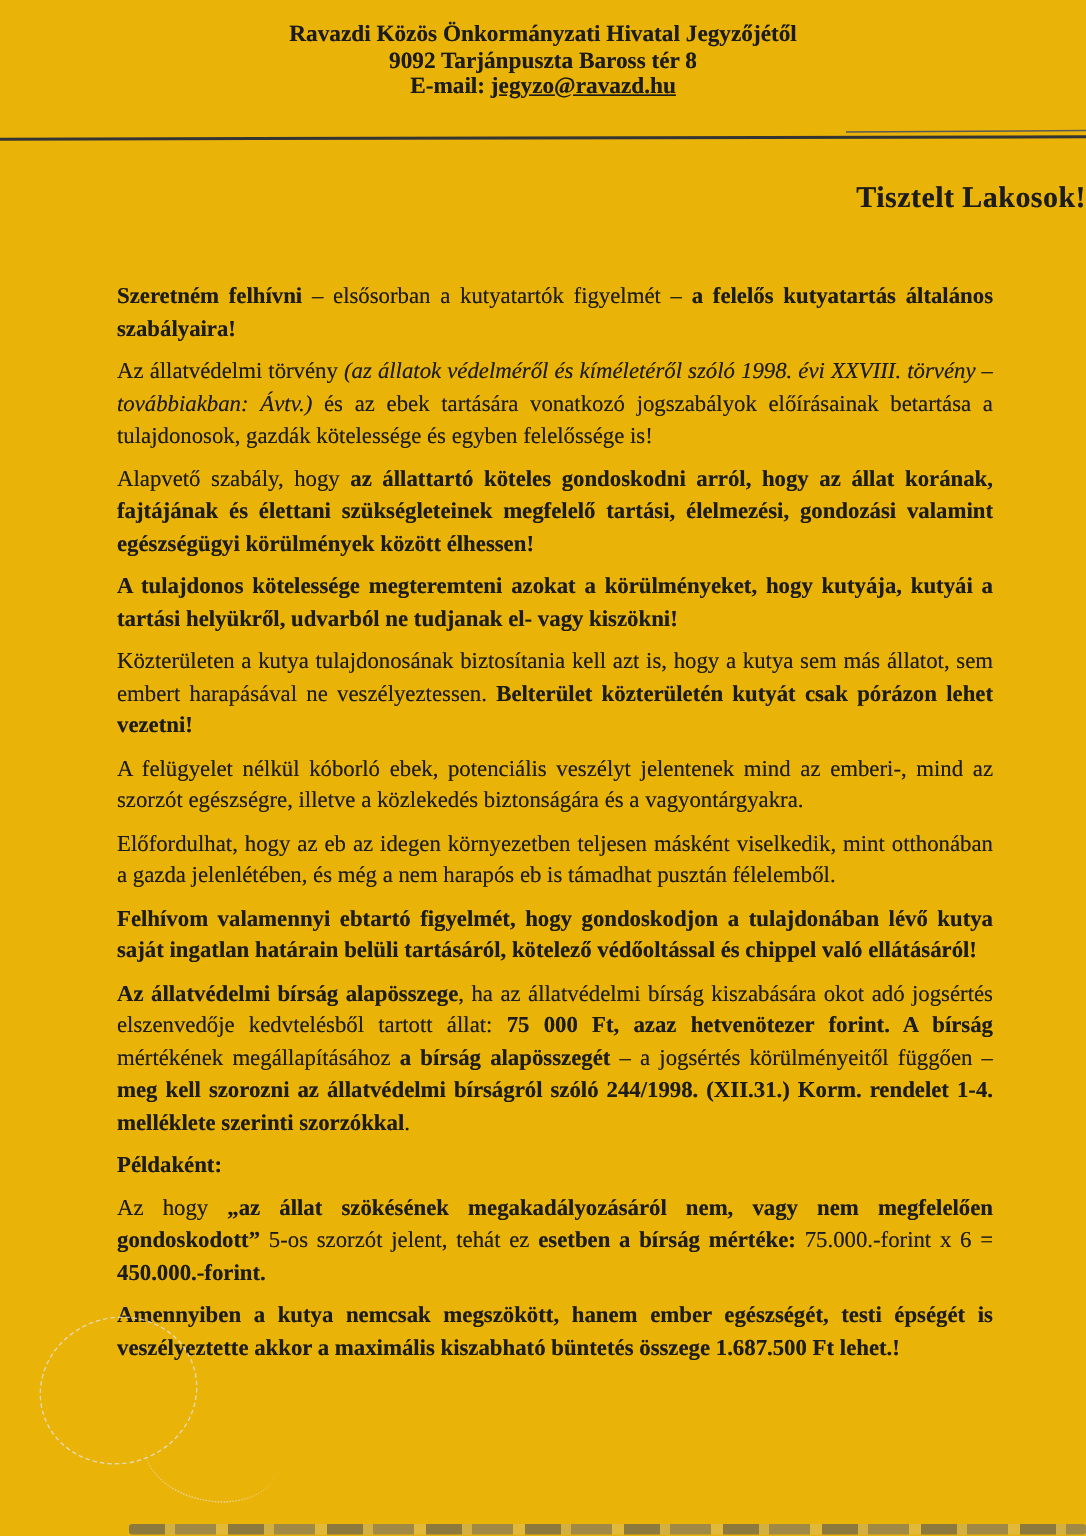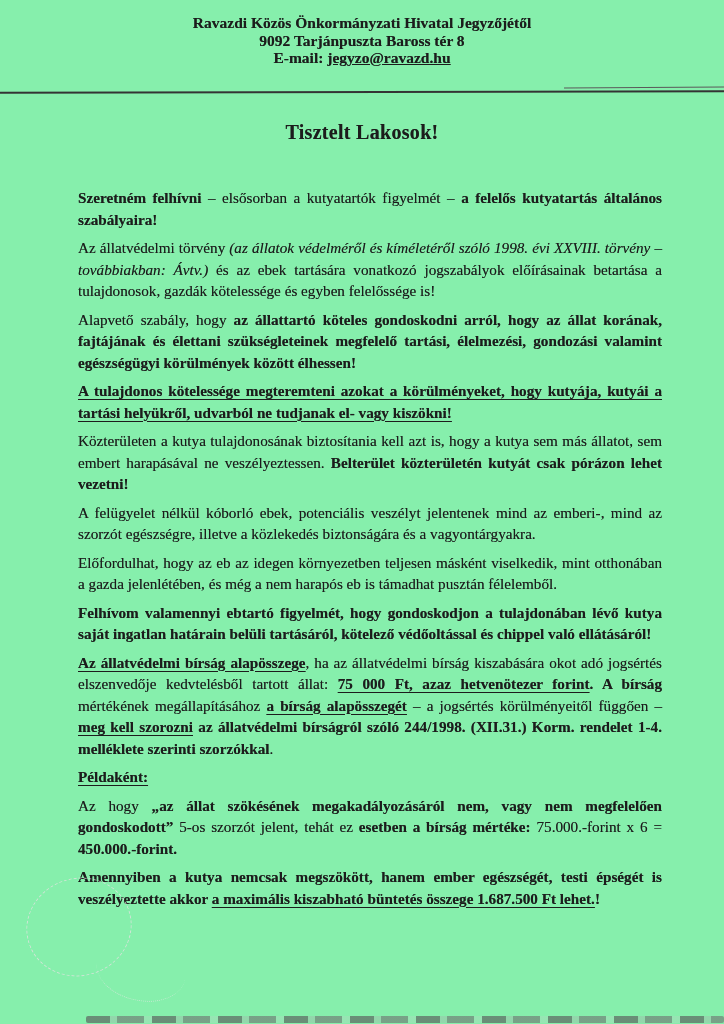--- a/index.html
+++ b/index.html
@@ -1,19 +1,19 @@
 <!DOCTYPE html>
 <html lang="hu"><head>
 <meta charset="utf-8">
 <style>
   html,body{margin:0;padding:0;background:#ffffff;}
   .page{
     position:relative;
     width:724px;height:1024px;
-    background:#86efac;
+    background:#eab308;
     font-family:"Liberation Serif","DejaVu Serif",serif;
     color:#1c1c1c;
     overflow:hidden;
     text-shadow:0 0 .4px rgba(20,20,20,.55);
   }
   .letterhead{
     position:absolute;top:14px;left:0;width:100%;
     text-align:center;font-weight:bold;
     font-size:15.5px;line-height:17.5px;
   }
@@ -22,32 +22,32 @@
   .rule{
     position:absolute;left:-4px;top:91px;width:732px;height:2px;
     background:#343434;transform:rotate(-0.12deg);
   }
   .rule2{
     position:absolute;right:0;top:87px;width:160px;height:1px;
     background:#5a5a5a;transform:rotate(-0.3deg);
   }
   .title{
     position:absolute;top:121px;left:0;width:100%;
-    text-align:center;font-size:20px;font-weight:bold;
+    text-align:right;font-size:20px;font-weight:bold;
     letter-spacing:.3px;margin:0;
   }
   .body-text{
     position:absolute;top:187px;left:62px;width:600px;
     font-size:15.2px;line-height:21.5px;
     text-align:justify;
   }
   .body-text p{margin:0 0 7px 16px;}
   .b{font-weight:bold;}
   .i{font-style:italic;}
-  .u{text-decoration:underline;text-decoration-thickness:1.4px;text-underline-offset:2.5px;}
+  .u{text-decoration-thickness:1.4px;text-underline-offset:2.5px;}
   .stamp-smudge{
     position:absolute;left:26px;top:878px;width:104px;height:96px;
     border:1.5px dashed #e2e2e0;border-radius:50%;
     transform:rotate(-18deg);opacity:.8;
   }
   .stamp-smudge2{
     position:absolute;left:96px;top:940px;width:90px;height:60px;
     border-bottom:1.5px dotted #e6e6e4;border-radius:50%;
     transform:rotate(12deg);opacity:.7;
   }

